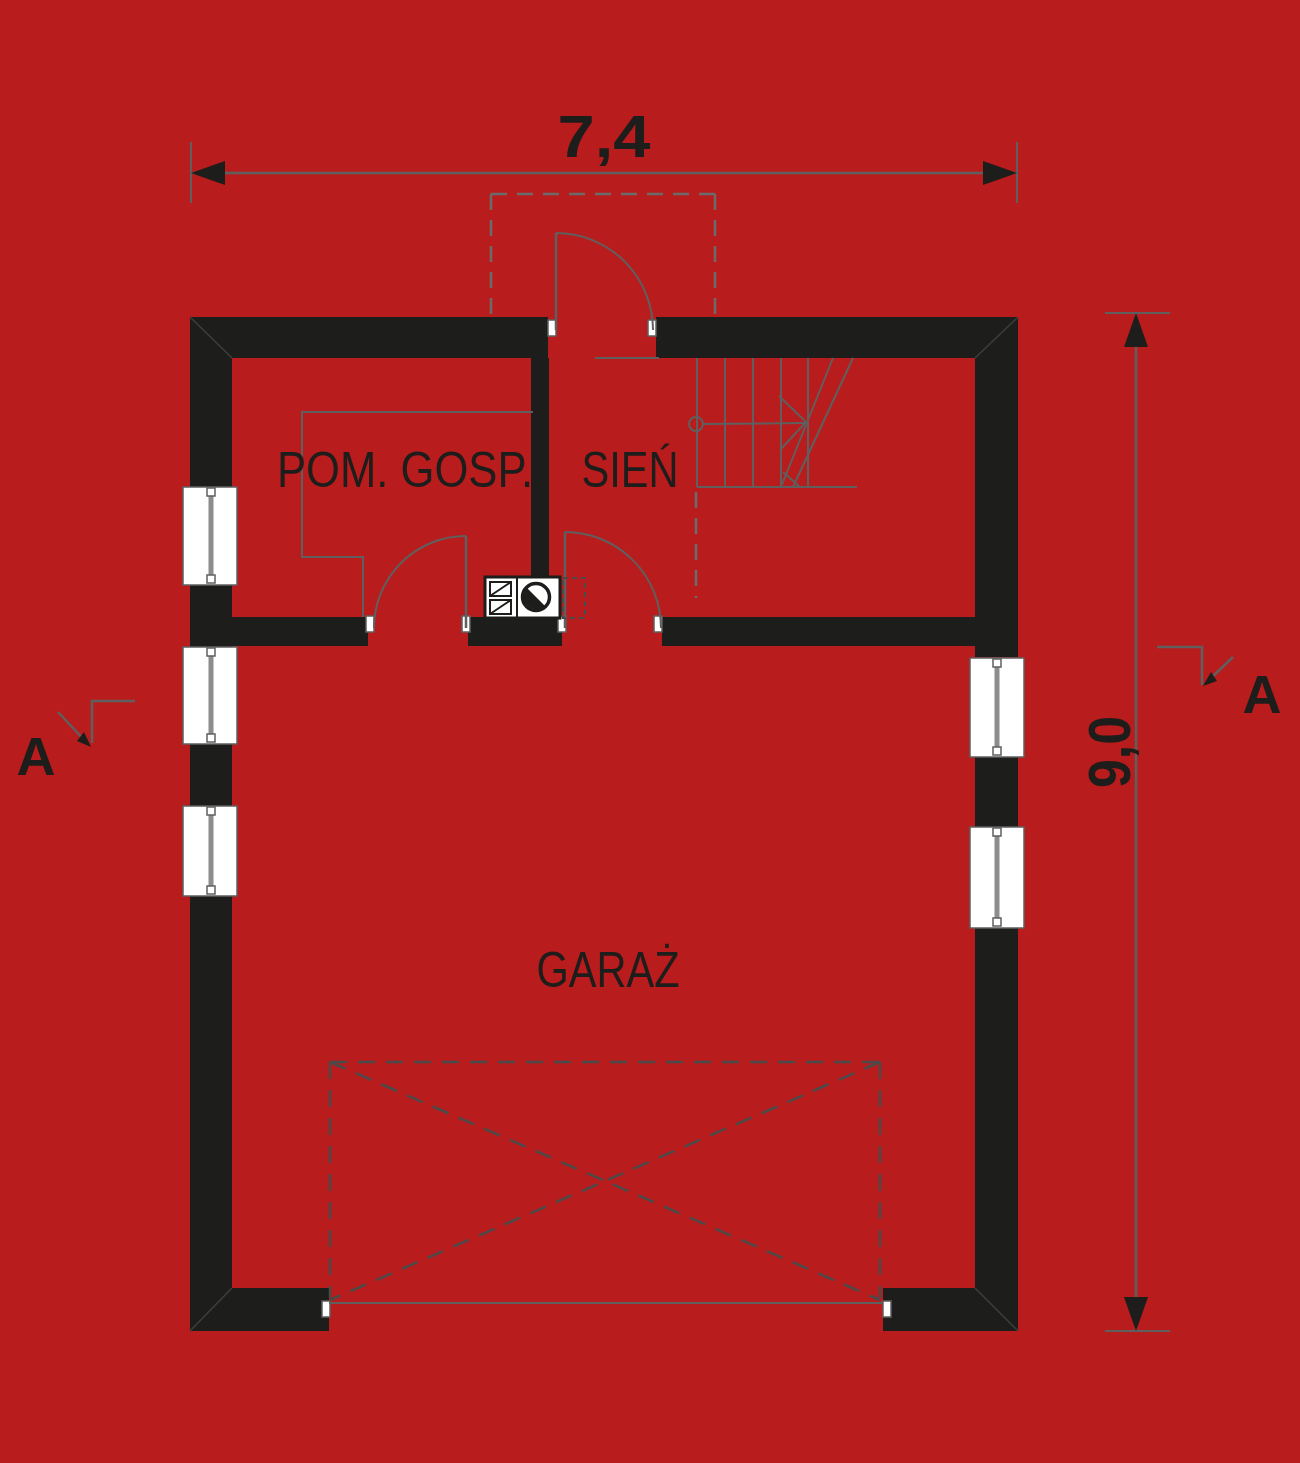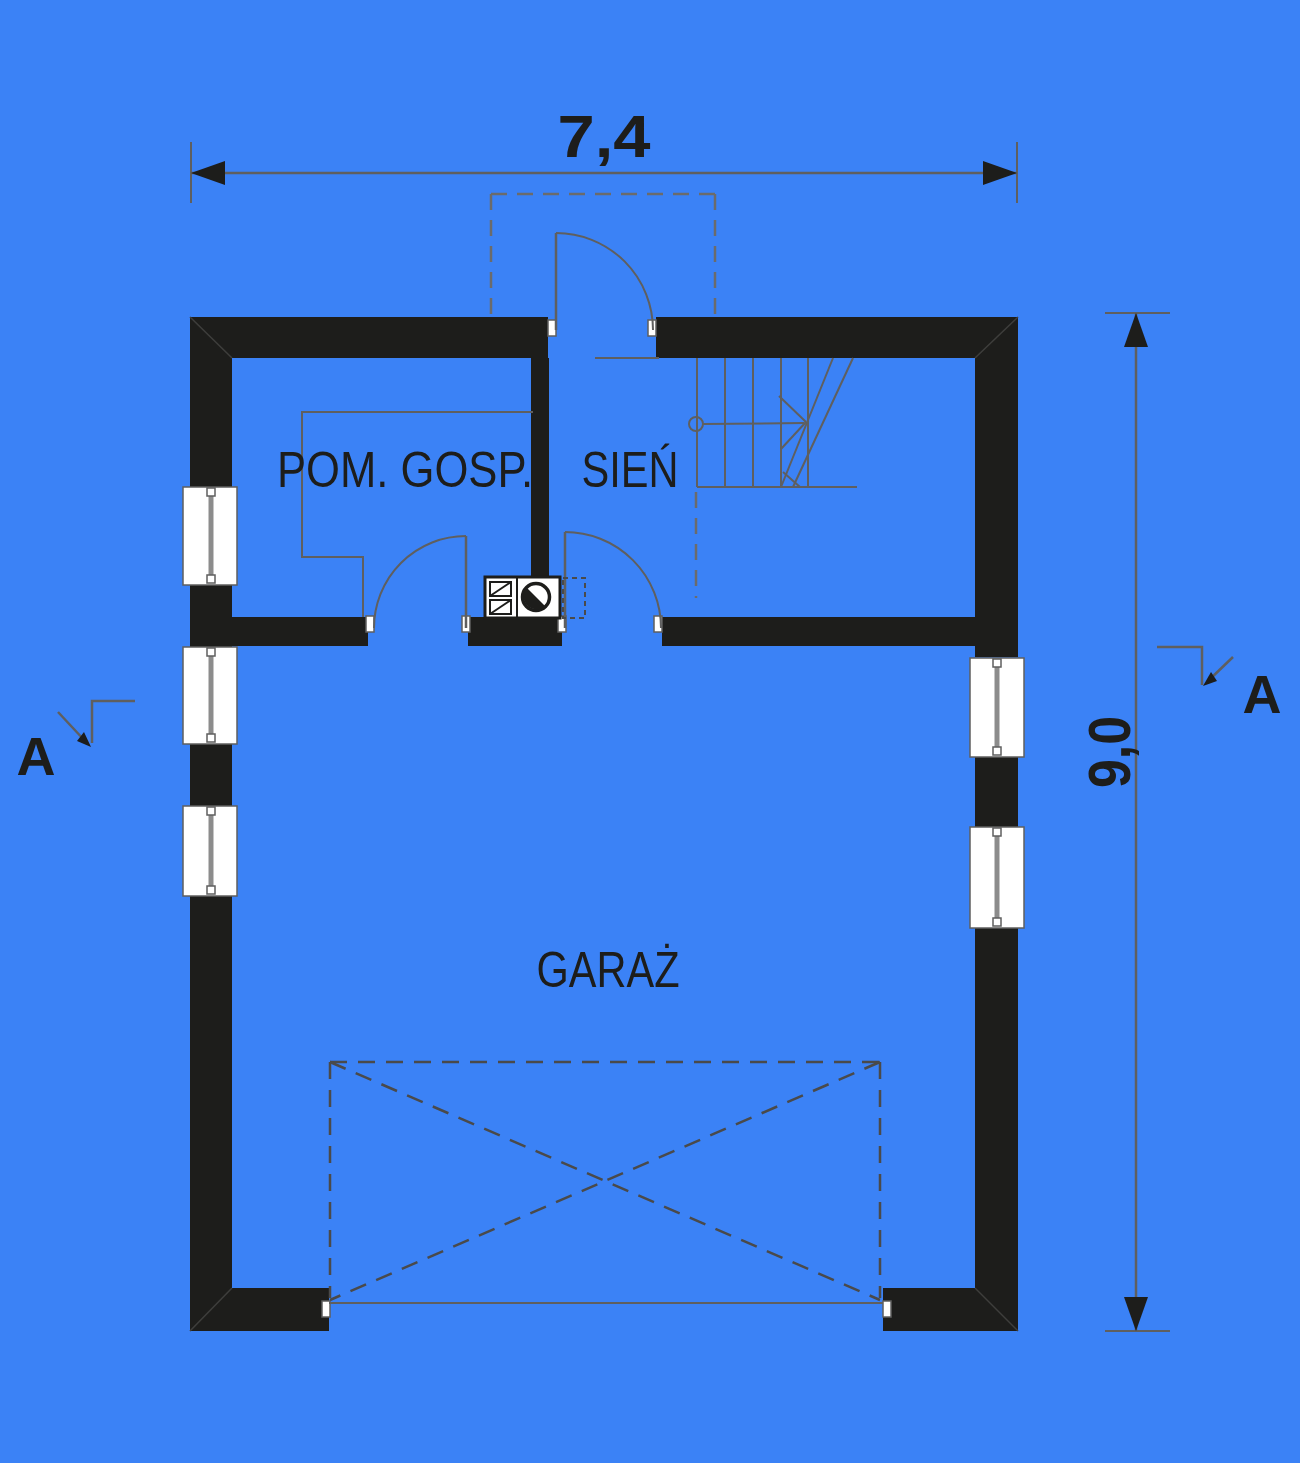--- a/index.html
+++ b/index.html
@@ -7,21 +7,21 @@
     padding: 0;
     background: #ffffff;
     width: 1300px;
     height: 1463px;
     font-family: "Liberation Sans", sans-serif;
   }
   .canvas {
     position: relative;
     width: 1300px;
     height: 1463px;
-    background: #3b82f6;
+    background: #b91c1c;
     overflow: hidden;
   }
   svg { display: block; }
   .room-label {
     font-family: "Liberation Sans", sans-serif;
     font-size: 50px;
     font-weight: 400;
     fill: #1d1d1b;
   }
   .dim-label {

